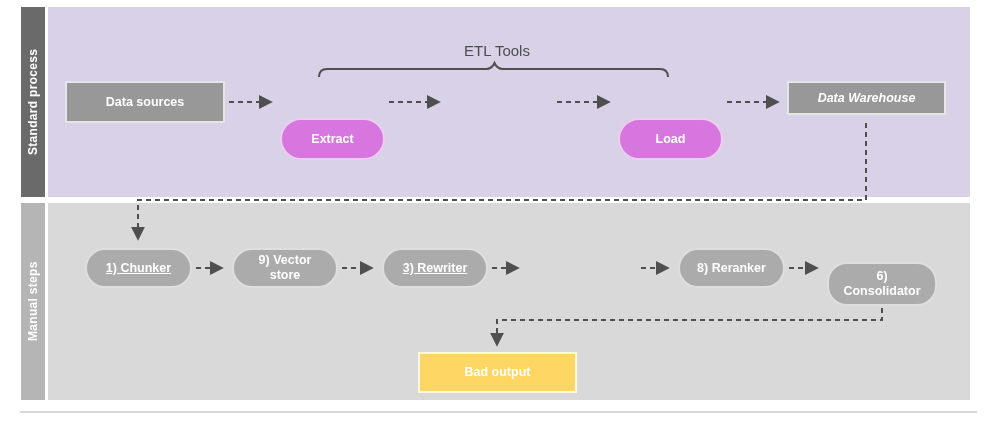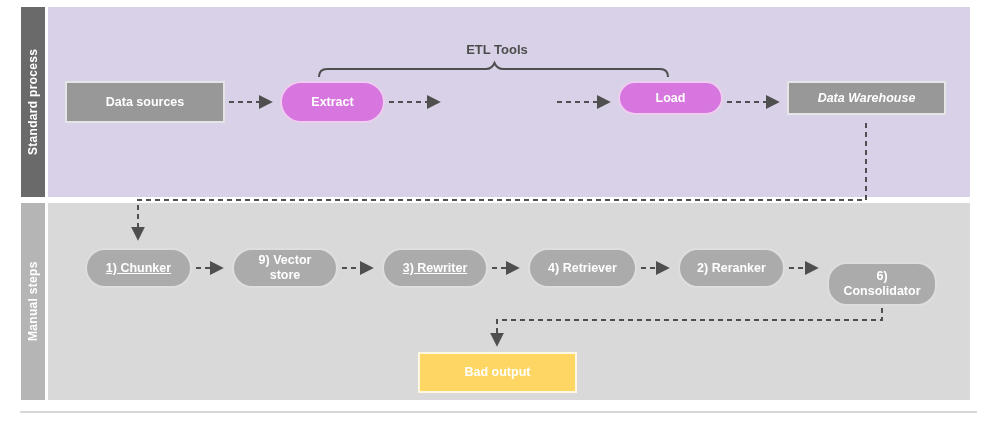--- a/index.html
+++ b/index.html
@@ -47,39 +47,40 @@
     padding: 4px 8px;
   }
   .rect-node {
     background: var(--gray_node);
     border: 2px solid rgba(255,255,255,0.75);
   }
   .pill-magenta {
     background: var(--etl_pill);
     border: 2px solid #eecdf0;
     border-radius: 21px;
+    margin-top: 37px;
   }
   .pill-gray {
     background: var(--gray_pill);
     border: 2px solid #dedede;
     border-radius: 20px;
   }
   .rect-yellow {
     background: var(--bad_output_fill);
     border: 2px solid rgba(255,255,255,0.8);
     text-align: right;
   }
   .etl-label {
     position: absolute;
     left: 417px; top: 42px;
     width: 160px;
     text-align: center;
     color: #4d4d4d;
-    font-weight: bold;
-    font-size: 13px;
+    font-weight: normal;
+    font-size: 15px;
   }
   .overlay {
     position: absolute;
     left: 0; top: 0;
     pointer-events: none;
   }
   .connector {
     fill: none;
     stroke: var(--connector);
     stroke-width: 2;
@@ -123,25 +124,24 @@
     <path class="connector" d="M196 268 H221" marker-end="url(#arrow)"></path>
     <path class="connector" d="M342 268 H371" marker-end="url(#arrow)"></path>
     <path class="connector" d="M492 268 H517" marker-end="url(#arrow)"></path>
     <path class="connector" d="M641 268 H667" marker-end="url(#arrow)"></path>
     <path class="connector" d="M789 268 H816" marker-end="url(#arrow)"></path>
     <path class="connector" d="M882 290 V320 H497 V344" marker-end="url(#arrow)"></path>
   </svg>
 
   <div class="node rect-node" style="left:65px; top:81px; width:160px; height:42px;">Data sources</div>
   <div class="node pill-magenta" style="left:280px; top:81px; width:105px; height:42px;">Extract</div>
-  <div class="node pill-magenta" style="left:618px; top:81px; width:105px; height:34px;">Load</div>
+  <div class="node pill-magenta" style="left:618px; top:81px; width:105px; height:42px;">Load</div>
   <div class="node rect-node" style="left:787px; top:81px; width:159px; height:34px;font-style:italic;">Data Warehouse</div>
 
   <div class="node pill-gray" style="left:85px; top:248px; width:107px; height:40px;text-decoration:underline;">1) Chunker</div>
   <div class="node pill-gray" style="left:232px; top:248px; width:106px; height:40px;">9) Vector store</div>
   <div class="node pill-gray" style="left:382px; top:248px; width:106px; height:40px;text-decoration:underline;">3) Rewriter</div>
-  <div class="node pill-gray" style="left:528px; top:248px; width:109px; height:40px;">4) Retriever</div>
-  <div class="node pill-gray" style="left:678px; top:248px; width:107px; height:40px;">2) Reranker</div>
+  <div class="node pill-gray" style="left:678px; top:248px; width:107px; height:40px;">8) Reranker</div>
   <div class="node pill-gray" style="left:827px; top:262px; width:110px; height:44px;">6) Consolidator</div>
   <div class="node rect-yellow" style="left:418px; top:352px; width:159px; height:41px;">Bad output</div>
 
   <div class="bottom-rule"></div>
 </div>
 
 </body></html>

